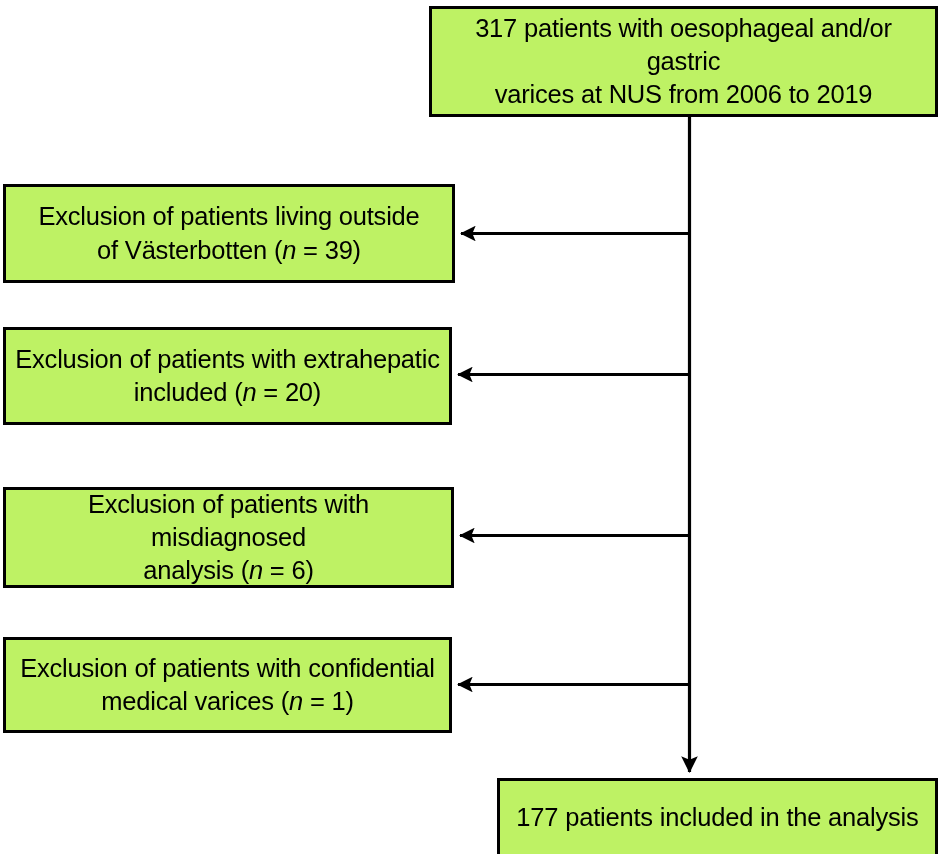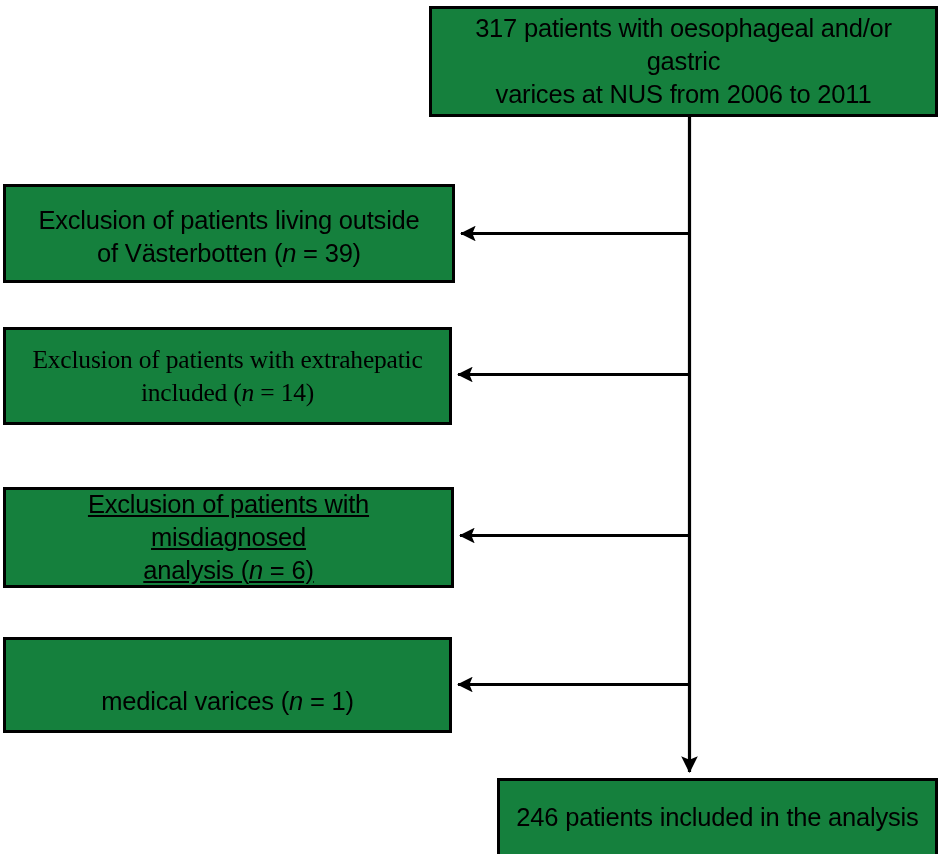--- a/index.html
+++ b/index.html
@@ -15,29 +15,29 @@
     position: relative;
     width: 950px;
     height: 854px;
     overflow: hidden;
     background: #ffffff;
   }
   .node-box {
     position: absolute;
     box-sizing: border-box;
     border: 3px solid #000000;
-    background: #15803d;
+    background: #bef264;
     display: flex;
     align-items: center;
     justify-content: center;
     text-align: center;
     line-height: 1.30;
     font-size: 25.5px;
     letter-spacing: -0.2px;
-    padding: 10px 8px;
+    padding: 2px 8px;
   }
   .node-box .txt {
     display: block;
     width: 100%;
   }
   .node-box .n-italic {
     font-style: italic;
   }
   #source-box {
     left: 429px;
@@ -47,23 +47,23 @@
   }
   #result-box {
     left: 497px;
     top: 778px;
     width: 441px;
     height: 80px;
   }
   .exclusion-box {
     left: 3px;
   }
-  #exclusion-box-1 { top: 184px; width: 452px; height: 99px; align-items: flex-end; }
-  #exclusion-box-2 { top: 327px; width: 449px; height: 98px; font-family: Liberation Serif, serif; }
-  #exclusion-box-3 { top: 487px; width: 451px; height: 101px; text-decoration: underline; }
+  #exclusion-box-1 { top: 184px; width: 452px; height: 99px; }
+  #exclusion-box-2 { top: 327px; width: 449px; height: 98px; }
+  #exclusion-box-3 { top: 487px; width: 451px; height: 101px; }
   #exclusion-box-4 { top: 637px; width: 449px; height: 96px; }
 
   #connector-layer {
     position: absolute;
     left: 0;
     top: 0;
     width: 950px;
     height: 854px;
     pointer-events: none;
   }
@@ -85,36 +85,36 @@
 
     <line x1="689.5" y1="117" x2="689.5" y2="772" stroke="#000000" stroke-width="3.2" marker-end="url(#arrow-down)"></line>
 
     <line x1="689.5" y1="233.5" x2="461" y2="233.5" stroke="#000000" stroke-width="3" marker-end="url(#arrow-left)"></line>
     <line x1="689.5" y1="374.5" x2="458" y2="374.5" stroke="#000000" stroke-width="3" marker-end="url(#arrow-left)"></line>
     <line x1="689.5" y1="535.5" x2="460" y2="535.5" stroke="#000000" stroke-width="3" marker-end="url(#arrow-left)"></line>
     <line x1="689.5" y1="684.5" x2="458" y2="684.5" stroke="#000000" stroke-width="3" marker-end="url(#arrow-left)"></line>
   </svg>
 
   <div class="node-box" id="source-box">
-    <span class="txt"><span>317 patients with oesophageal and/or gastric</span><br><span>varices at NUS from 2006 to 2011</span></span>
+    <span class="txt"><span>317 patients with oesophageal and/or gastric</span><br><span>varices at NUS from 2006 to 2019</span></span>
   </div>
 
   <div class="node-box exclusion-box" id="exclusion-box-1">
     <span class="txt"><span>Exclusion of patients living outside</span><br><span>of Västerbotten (</span><span class="n-italic">n</span><span> = 39)</span></span>
   </div>
 
   <div class="node-box exclusion-box" id="exclusion-box-2">
-    <span class="txt"><span>Exclusion of patients with extrahepatic</span><br><span>included (</span><span class="n-italic">n</span><span> = 14)</span></span>
+    <span class="txt"><span>Exclusion of patients with extrahepatic</span><br><span>included (</span><span class="n-italic">n</span><span> = 20)</span></span>
   </div>
 
   <div class="node-box exclusion-box" id="exclusion-box-3">
     <span class="txt"><span>Exclusion of patients with misdiagnosed</span><br><span>analysis (</span><span class="n-italic">n</span><span> = 6)</span></span>
   </div>
 
   <div class="node-box exclusion-box" id="exclusion-box-4">
-    <span class="txt"><br><span>medical varices (</span><span class="n-italic">n</span><span> = 1)</span></span>
+    <span class="txt"><span>Exclusion of patients with confidential</span><br><span>medical varices (</span><span class="n-italic">n</span><span> = 1)</span></span>
   </div>
 
   <div class="node-box" id="result-box">
-    <span class="txt">246 patients included in the analysis</span>
+    <span class="txt">177 patients included in the analysis</span>
   </div>
 
 </div>
 
 </body></html>

